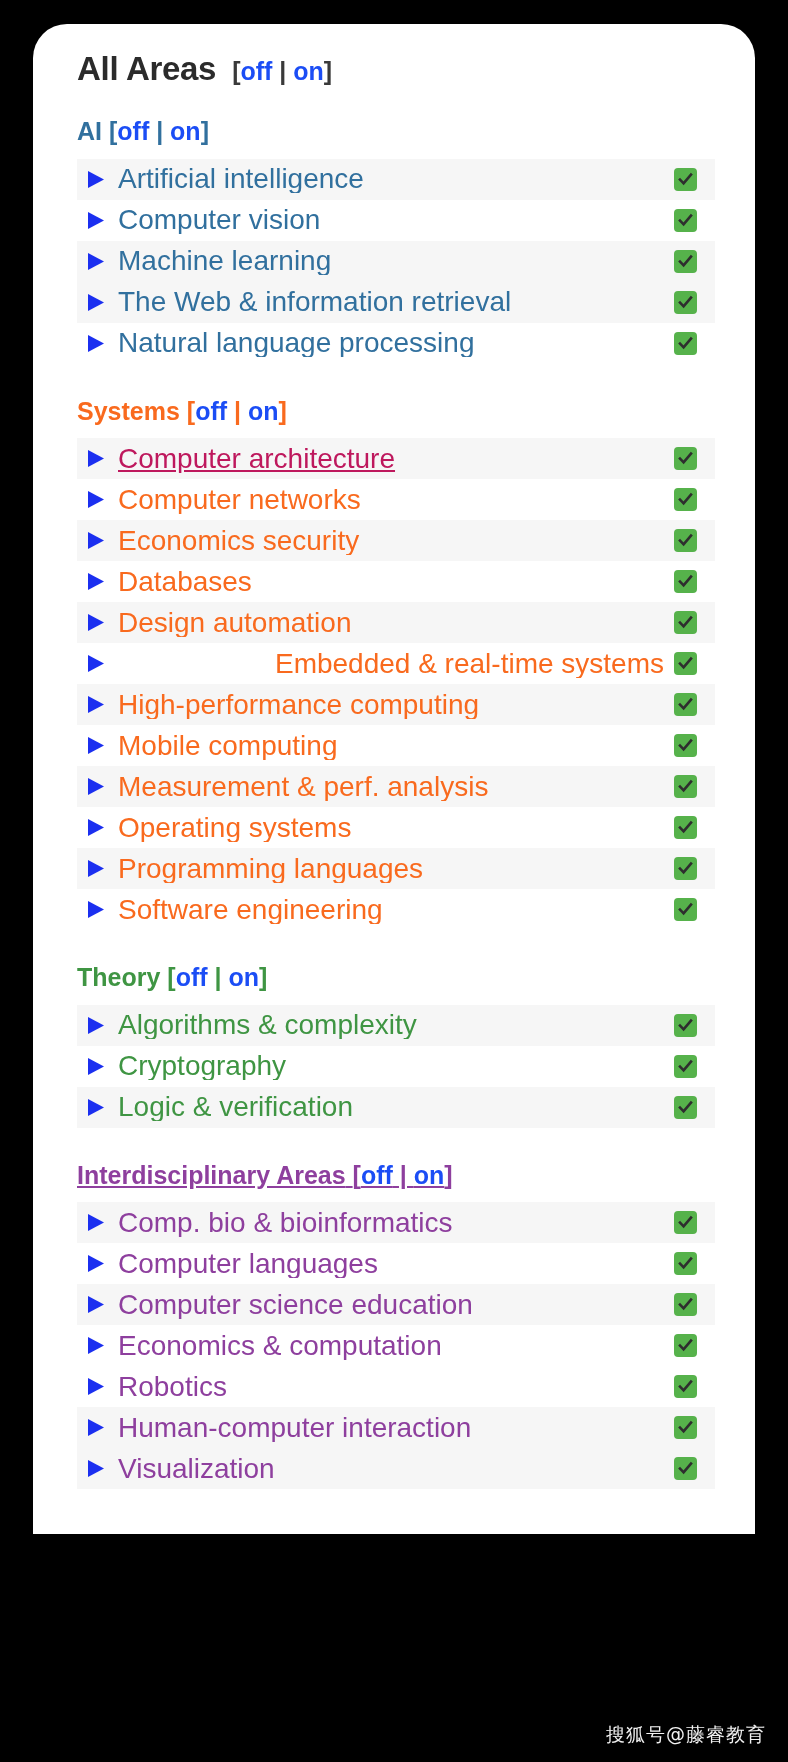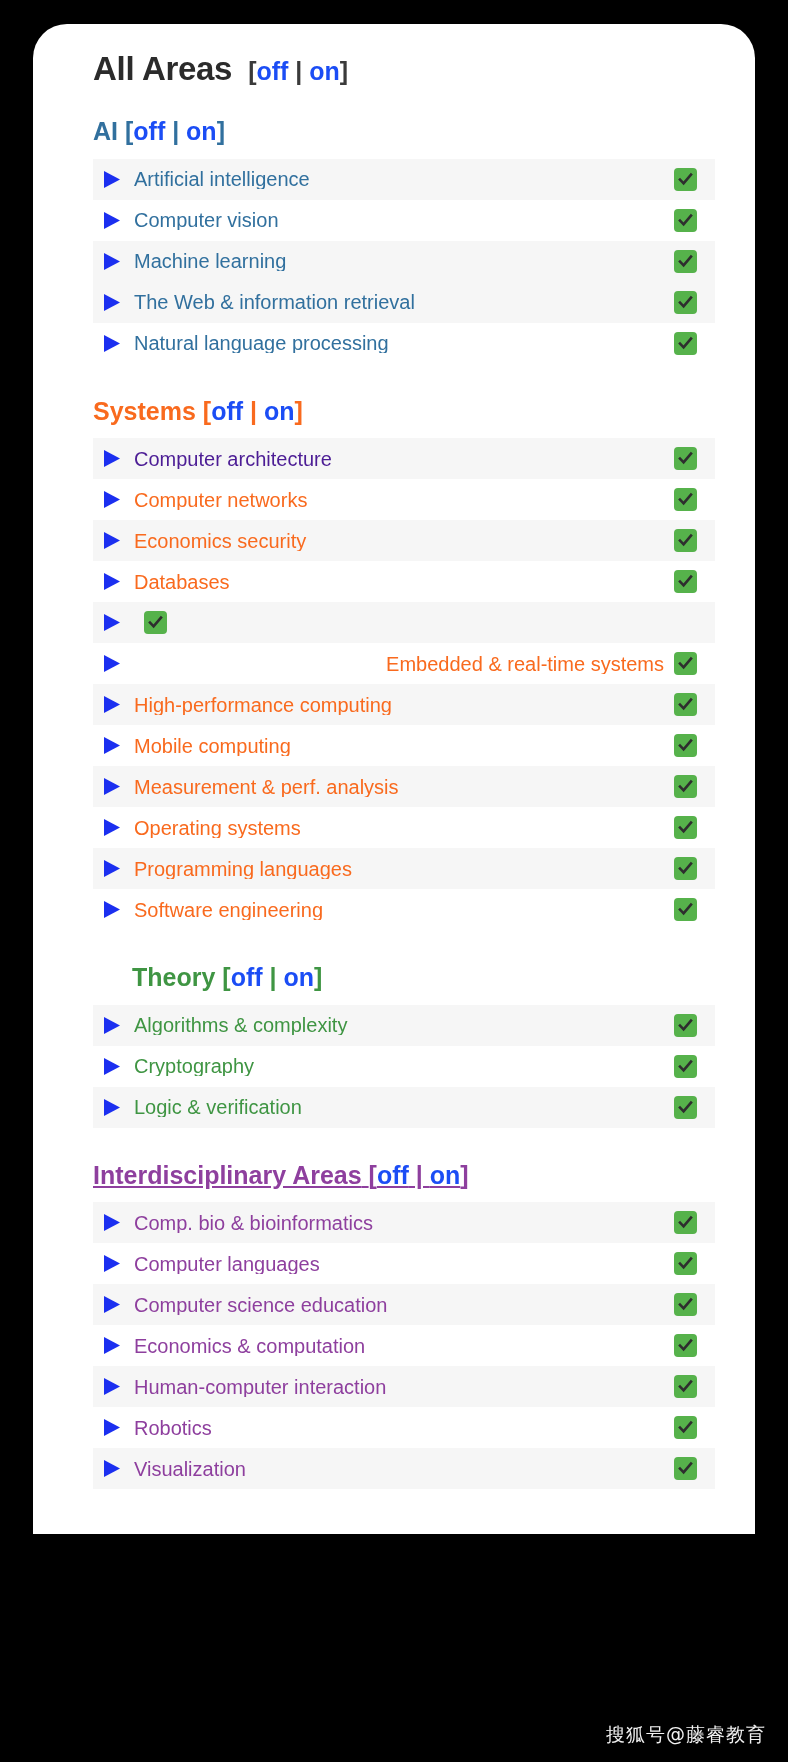--- a/index.html
+++ b/index.html
@@ -36,21 +36,21 @@
     width: 722px;
     height: 1510px;
     background: #ffffff;
     border-radius: 34px 34px 0 0;
     overflow: hidden;
     padding: 0;
     box-sizing: border-box;
   }
 
   .panel-inner {
-    padding: 26px 40px 0 60px;
+    padding: 26px 40px 0 44px;
   }
 
   
   #all-areas-row {
     display: flex;
     align-items: baseline;
     margin: 0 0 30px 0;
     white-space: nowrap;
   }
   #all-areas-title {
@@ -101,21 +101,21 @@
     color: #1b2ff0;
     font-size: 20px;
     line-height: 1;
     display: flex;
     align-items: center;
   }
   .tri-icon svg { display: block; }
 
   .area-label {
     flex: 1 1 auto;
-    font-size: 20px;
+    font-size: 28px;
     line-height: 1;
     white-space: nowrap;
     overflow: hidden;
   }
 
   .checkbox {
     flex: 0 0 auto;
     width: 23px;
     height: 23px;
     border-radius: 4px;
@@ -225,21 +225,21 @@
           </div>
           <div class="section-block">
             <div class="section-header" style="color: rgb(249, 106, 30);"><span>Systems</span> <span><span>[</span><span style="color: rgb(27, 77, 245);">off</span><span> | </span><span style="color: rgb(27, 77, 245);">on</span><span>]</span></span></div>
             <div class="area-list">
               <div class="area-row alt">
                 <span class="tri-icon" style="color: rgb(27, 47, 240);">
                   <svg width="21" height="21" viewBox="0 0 21 21" aria-hidden="true">
                     <polygon points="3,2 19,10.5 3,19" fill="currentColor"></polygon>
                   </svg>
                 </span>
-                <span class="area-label" style="color: #4c1d95;">Computer architecture</span>
+                <span class="area-label" style="color: #be185d; text-decoration: underline;">Computer architecture</span>
                 <span class="checkbox" style="background: rgb(86, 178, 75);">
                   <svg width="17" height="17" viewBox="0 0 17 17" aria-hidden="true">
                     <path d="M3 8.6 L6.6 12.4 L14 3.6" fill="none" stroke="#2e2e2e" stroke-width="2.6" stroke-linecap="square" stroke-linejoin="miter"></path>
                   </svg>
                 </span>
               </div>
               <div class="area-row">
                 <span class="tri-icon" style="color: rgb(27, 47, 240);">
                   <svg width="21" height="21" viewBox="0 0 21 21" aria-hidden="true">
                     <polygon points="3,2 19,10.5 3,19" fill="currentColor"></polygon>
@@ -277,20 +277,21 @@
                     <path d="M3 8.6 L6.6 12.4 L14 3.6" fill="none" stroke="#2e2e2e" stroke-width="2.6" stroke-linecap="square" stroke-linejoin="miter"></path>
                   </svg>
                 </span>
               </div>
               <div class="area-row alt">
                 <span class="tri-icon" style="color: rgb(27, 47, 240);">
                   <svg width="21" height="21" viewBox="0 0 21 21" aria-hidden="true">
                     <polygon points="3,2 19,10.5 3,19" fill="currentColor"></polygon>
                   </svg>
                 </span>
+                <span class="area-label" style="color: rgb(249, 106, 30);">Design automation</span>
                 <span class="checkbox" style="background: rgb(86, 178, 75);">
                   <svg width="17" height="17" viewBox="0 0 17 17" aria-hidden="true">
                     <path d="M3 8.6 L6.6 12.4 L14 3.6" fill="none" stroke="#2e2e2e" stroke-width="2.6" stroke-linecap="square" stroke-linejoin="miter"></path>
                   </svg>
                 </span>
               </div>
               <div class="area-row">
                 <span class="tri-icon" style="color: rgb(27, 47, 240);">
                   <svg width="21" height="21" viewBox="0 0 21 21" aria-hidden="true">
                     <polygon points="3,2 19,10.5 3,19" fill="currentColor"></polygon>
@@ -377,21 +378,21 @@
                 <span class="area-label" style="color: rgb(249, 106, 30);">Software engineering</span>
                 <span class="checkbox" style="background: rgb(86, 178, 75);">
                   <svg width="17" height="17" viewBox="0 0 17 17" aria-hidden="true">
                     <path d="M3 8.6 L6.6 12.4 L14 3.6" fill="none" stroke="#2e2e2e" stroke-width="2.6" stroke-linecap="square" stroke-linejoin="miter"></path>
                   </svg>
                 </span>
               </div>
             </div>
           </div>
           <div class="section-block">
-            <div class="section-header" style="color: rgb(63, 149, 67); margin-left: 39px;"><span>Theory</span> <span><span>[</span><span style="color: rgb(27, 77, 245);">off</span><span> | </span><span style="color: rgb(27, 77, 245);">on</span><span>]</span></span></div>
+            <div class="section-header" style="color: rgb(63, 149, 67);"><span>Theory</span> <span><span>[</span><span style="color: rgb(27, 77, 245);">off</span><span> | </span><span style="color: rgb(27, 77, 245);">on</span><span>]</span></span></div>
             <div class="area-list">
               <div class="area-row alt">
                 <span class="tri-icon" style="color: rgb(27, 47, 240);">
                   <svg width="21" height="21" viewBox="0 0 21 21" aria-hidden="true">
                     <polygon points="3,2 19,10.5 3,19" fill="currentColor"></polygon>
                   </svg>
                 </span>
                 <span class="area-label" style="color: rgb(63, 149, 67);">Algorithms &amp; complexity</span>
                 <span class="checkbox" style="background: rgb(86, 178, 75);">
                   <svg width="17" height="17" viewBox="0 0 17 17" aria-hidden="true">
@@ -475,40 +476,40 @@
                     <polygon points="3,2 19,10.5 3,19" fill="currentColor"></polygon>
                   </svg>
                 </span>
                 <span class="area-label" style="color: rgb(142, 63, 158);">Economics &amp; computation</span>
                 <span class="checkbox" style="background: rgb(86, 178, 75);">
                   <svg width="17" height="17" viewBox="0 0 17 17" aria-hidden="true">
                     <path d="M3 8.6 L6.6 12.4 L14 3.6" fill="none" stroke="#2e2e2e" stroke-width="2.6" stroke-linecap="square" stroke-linejoin="miter"></path>
                   </svg>
                 </span>
               </div>
+              <div class="area-row">
+                <span class="tri-icon" style="color: rgb(27, 47, 240);">
+                  <svg width="21" height="21" viewBox="0 0 21 21" aria-hidden="true">
+                    <polygon points="3,2 19,10.5 3,19" fill="currentColor"></polygon>
+                  </svg>
+                </span>
+                <span class="area-label" style="color: rgb(142, 63, 158);">Robotics</span>
+                <span class="checkbox" style="background: rgb(86, 178, 75);">
+                  <svg width="17" height="17" viewBox="0 0 17 17" aria-hidden="true">
+                    <path d="M3 8.6 L6.6 12.4 L14 3.6" fill="none" stroke="#2e2e2e" stroke-width="2.6" stroke-linecap="square" stroke-linejoin="miter"></path>
+                  </svg>
+                </span>
+              </div>
               <div class="area-row alt">
                 <span class="tri-icon" style="color: rgb(27, 47, 240);">
                   <svg width="21" height="21" viewBox="0 0 21 21" aria-hidden="true">
                     <polygon points="3,2 19,10.5 3,19" fill="currentColor"></polygon>
                   </svg>
                 </span>
                 <span class="area-label" style="color: rgb(142, 63, 158);">Human-computer interaction</span>
-                <span class="checkbox" style="background: rgb(86, 178, 75);">
-                  <svg width="17" height="17" viewBox="0 0 17 17" aria-hidden="true">
-                    <path d="M3 8.6 L6.6 12.4 L14 3.6" fill="none" stroke="#2e2e2e" stroke-width="2.6" stroke-linecap="square" stroke-linejoin="miter"></path>
-                  </svg>
-                </span>
-              </div>
-              <div class="area-row">
-                <span class="tri-icon" style="color: rgb(27, 47, 240);">
-                  <svg width="21" height="21" viewBox="0 0 21 21" aria-hidden="true">
-                    <polygon points="3,2 19,10.5 3,19" fill="currentColor"></polygon>
-                  </svg>
-                </span>
-                <span class="area-label" style="color: rgb(142, 63, 158);">Robotics</span>
                 <span class="checkbox" style="background: rgb(86, 178, 75);">
                   <svg width="17" height="17" viewBox="0 0 17 17" aria-hidden="true">
                     <path d="M3 8.6 L6.6 12.4 L14 3.6" fill="none" stroke="#2e2e2e" stroke-width="2.6" stroke-linecap="square" stroke-linejoin="miter"></path>
                   </svg>
                 </span>
               </div>
               <div class="area-row alt">
                 <span class="tri-icon" style="color: rgb(27, 47, 240);">
                   <svg width="21" height="21" viewBox="0 0 21 21" aria-hidden="true">
                     <polygon points="3,2 19,10.5 3,19" fill="currentColor"></polygon>

